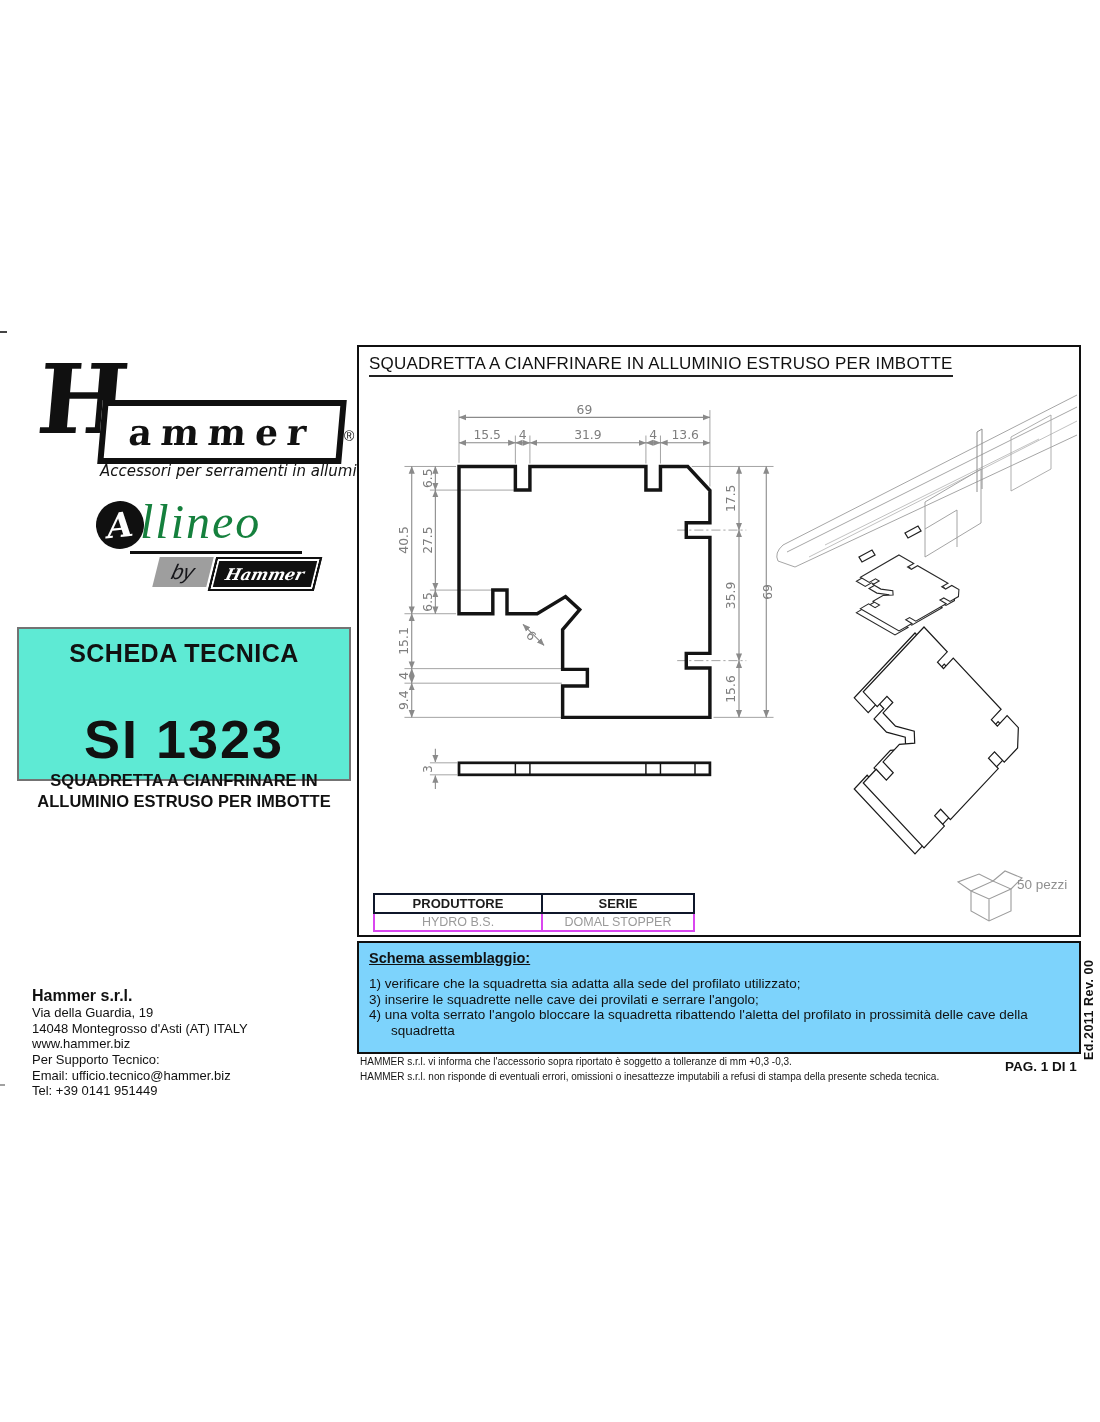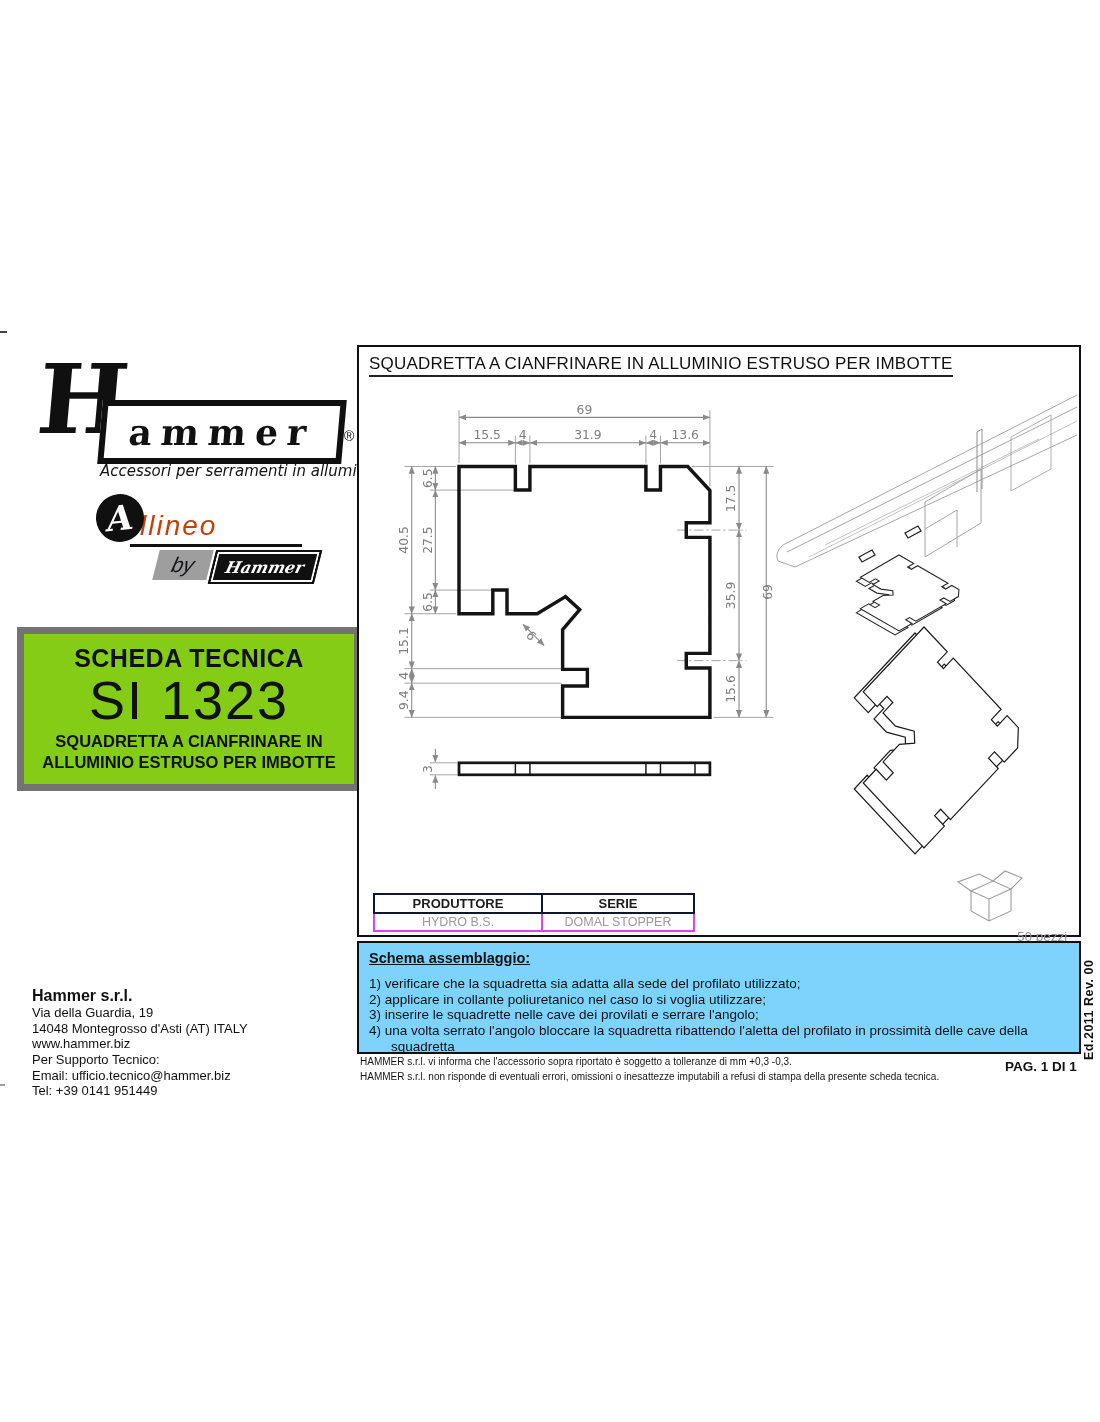--- a/index.html
+++ b/index.html
@@ -13,33 +13,33 @@
   .hammer-box{border:6px solid #101010;transform:skewX(-5deg);background:#fff;
               display:flex;align-items:center;justify-content:center;}
   .hammer-box span{font-family:"DejaVu Serif",serif;font-weight:bold;font-size:36px;letter-spacing:9px;}
   .registered{font-size:14px;}
   .tagline{font-family:"DejaVu Sans",sans-serif;font-style:italic;font-size:15px;color:#141414;}
 
   
   .a-circle{width:48px;height:48px;border-radius:50%;background:#101010;display:flex;
             align-items:center;justify-content:center;transform:rotate(-6deg);}
   .a-circle span{color:#fff;font-family:"DejaVu Serif",serif;font-style:italic;font-weight:bold;font-size:34px;}
-  .a-rest{font-family:Liberation Sans, sans-serif;font-style:italic;font-weight:300;font-size:28px;
-          color:#c2410c;letter-spacing:2px;}
+  .a-rest{font-family:Liberation Serif, serif;font-style:italic;font-weight:300;font-size:48px;
+          color:#15803d;letter-spacing:2px;}
   .a-underline{height:3px;background:#101010;}
   .by-gray{background:#9e9e9e;transform:skewX(-14deg);display:flex;align-items:center;justify-content:center;}
   .by-gray span{font-style:italic;font-size:21px;color:#16161a;}
   .by-black{background:#101010;border:2px solid #101010;box-shadow:inset 0 0 0 2px #fff;
             transform:skewX(-14deg);display:flex;align-items:center;justify-content:center;}
   .by-black span{color:#fff;font-family:"DejaVu Serif",serif;font-weight:bold;font-style:italic;font-size:16px;}
 
   
-  .scheda{border:7px solid #737373;text-align:center;background:#84cc16;}
+  .scheda{border:2px solid #737373;text-align:center;background:#5eead4;}
   .scheda .t1{font-size:25px;font-weight:bold;margin-top:10px;letter-spacing:0.5px;}
-  .scheda .t2{font-size:54px;font-weight:normal;line-height:1.0;letter-spacing:2px;}
+  .scheda .t2{font-size:54px;font-weight:bold;line-height:1.0;letter-spacing:2px;margin-top:44px;}
   .scheda .t3{font-size:16.5px;font-weight:bold;margin:4px auto 0 auto;width:300px;line-height:1.25;}
 
   
   .contact{font-size:13px;line-height:1.2;}
   .contact .company{font-weight:bold;font-size:16px;}
 
   
   .panel{border:2.5px solid #101010;background:#fff;}
   .dtitle{font-size:17px;letter-spacing:0.2px;border-bottom:2px solid #222;padding-bottom:1px;
           display:inline-block;white-space:nowrap;}
@@ -227,40 +227,39 @@
       </g>
 
       <g stroke="#9c9c9c" stroke-width="1.1" fill="#fff">
         <path d="M212,514 L234,504 L252,512 L252,534 L230,544 L212,534 Z"></path>
         <path d="M212,514 L230,522 L252,512 M230,522 L230,544" fill="none"></path>
         <path d="M212,514 L199,505 L220,497 L234,504" fill="none"></path>
         <path d="M252,512 L263,501 L246,494 L234,504" fill="none"></path>
       </g>
     </svg>
 
-    <span class="abs pezzi" style="left:658px;top:582px;">50 pezzi</span>
+    <span class="abs pezzi" style="left:658px;top:530px;">50 pezzi</span>
 
     <table class="ptable abs" style="left:14px;top:546px;width:322px;">
       <tbody>
           <tr>
         <td class="hd" style="width:158px;">PRODUTTORE</td>
         <td class="hd">SERIE</td>
       </tr>
       <tr>
         <td class="vl">HYDRO B.S.</td>
         <td class="vl">DOMAL STOPPER</td>
       </tr>
     </tbody>
       </table>
   </div>
 
   <div class="abs schema" style="left:357px;top:941px;width:700px;height:95px;">
     <div class="st">Schema assemblaggio:</div>
     <div class="step">1) verificare che la squadretta sia adatta alla sede del profilato utilizzato;</div>
-    <div class="step">2) applicare in collante poliuretanico nel caso lo si voglia utilizzare;</div>
     <div class="step">3) inserire le squadrette nelle cave dei provilati e serrare l'angolo;</div>
     <div class="step">4) una volta serrato l'angolo bloccare la squadretta ribattendo l'aletta del profilato in prossimità delle cave della squadretta</div>
   </div>
 
   <div class="abs disclaimer" style="left:360px;top:1055px;width:620px;">
     <div>HAMMER s.r.l. vi informa che l'accessorio sopra riportato è soggetto a tolleranze di mm +0,3 -0,3.</div>
     <div>HAMMER s.r.l. non risponde di eventuali errori, omissioni o inesattezze imputabili a refusi di stampa della presente scheda tecnica.</div>
   </div>
   <div class="abs pag" style="left:1005px;top:1059px;">PAG. 1 DI 1</div>
   <div class="abs edition" style="left:1082px;top:928px;height:132px;">Ed.2011 Rev. 00</div>

